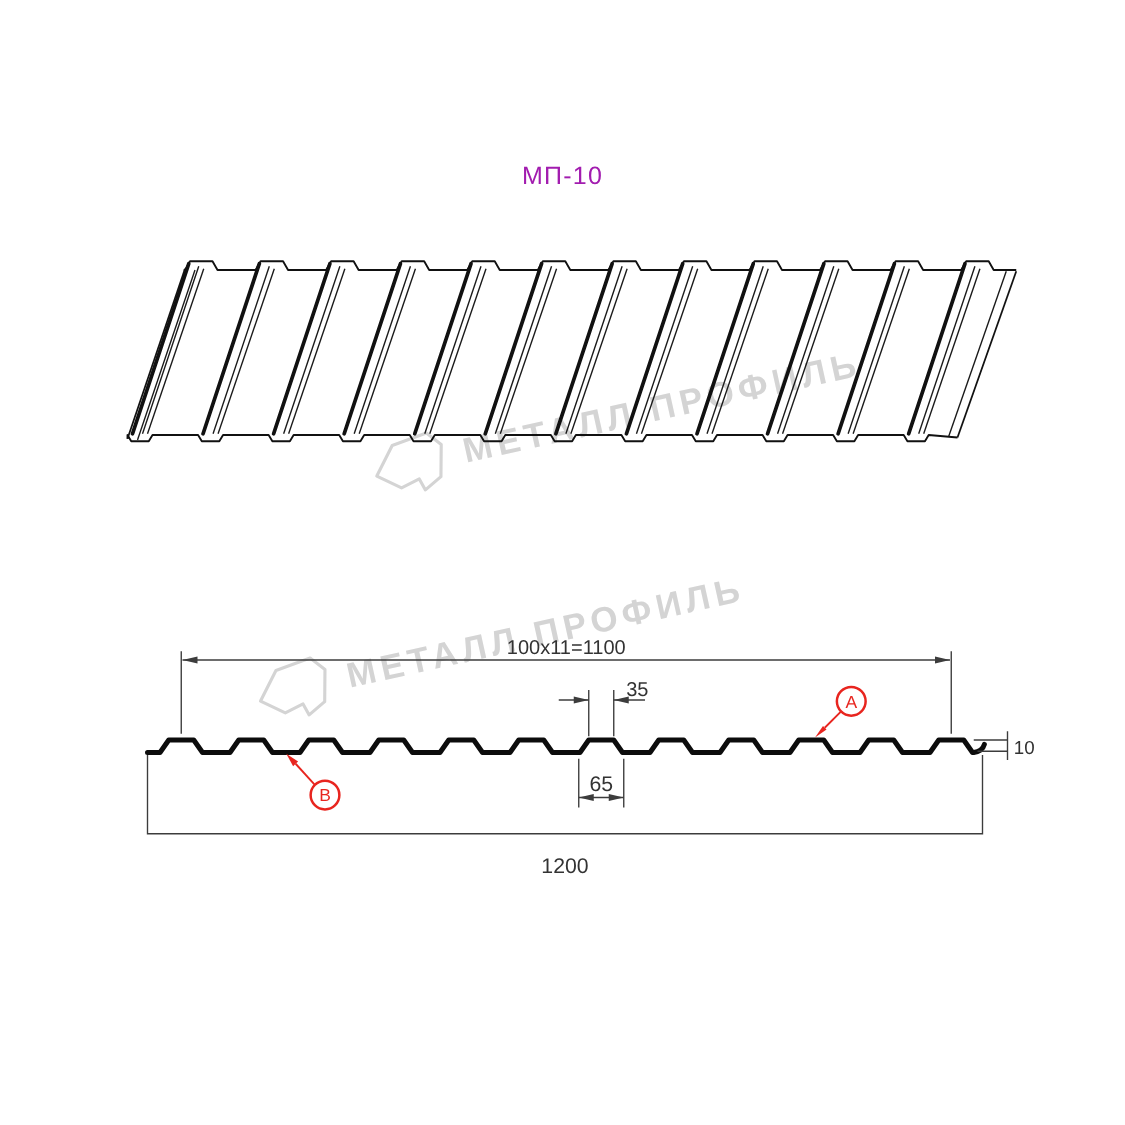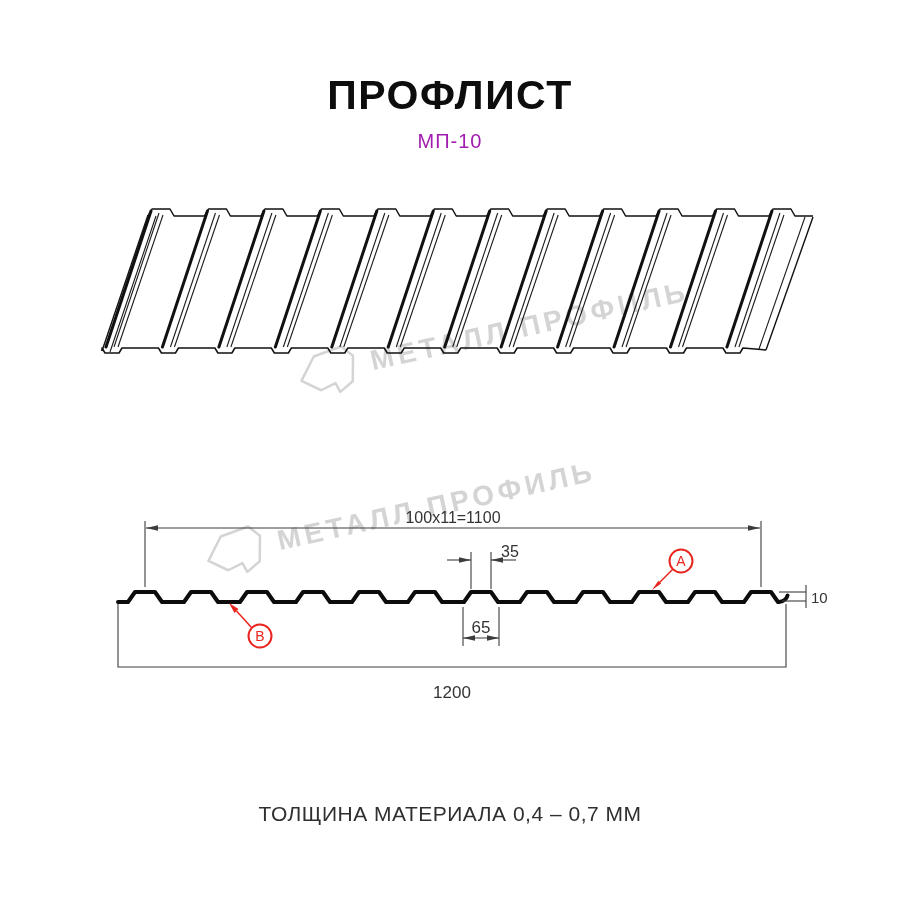--- a/index.html
+++ b/index.html
@@ -37,21 +37,20 @@
   .redcircle{stroke:#e8251f;stroke-width:2;fill:none;}
   .redline{stroke:#e8251f;stroke-width:1.5;}
   .redah{fill:#e8251f;stroke:none;}
   text.redtxt{fill:#e8251f;font-size:14px;font-weight:400;}
 </style>
 </head>
 <body>
 
 <div class="page">
 
-  <div class="title">ПРОФЛИСТ</div>
   <div class="subtitle">МП-10</div>
 
   <div class="watermark wm1">
     <svg class="wm-logo" width="66" height="50" viewBox="0 0 68 52">
       <path d="M 8 30 L 26 8 L 56 4 L 66 16 L 60 42 L 45 50 L 42 40 L 26 44 Z"></path>
     </svg>
     <span class="wm-text">МЕТАЛЛ ПРОФИЛЬ</span>
   </div>
 
   <div class="watermark wm2">
@@ -147,14 +146,13 @@
     </g>
 
     <g>
       <line x1="251.5" y1="132.5" x2="236.5" y2="116" class="redline"></line>
       <polygon points="229,108 238.5,114.1 234.5,117.9" class="redah"></polygon>
       <circle cx="260" cy="141" r="11.5" class="redcircle"></circle>
       <text x="260" y="146" class="redtxt mid">B</text>
     </g>
   </svg>
 
-  <div class="footer">ТОЛЩИНА МАТЕРИАЛА 0,4 – 0,7 ММ</div>
 </div>
 
 </body></html>

